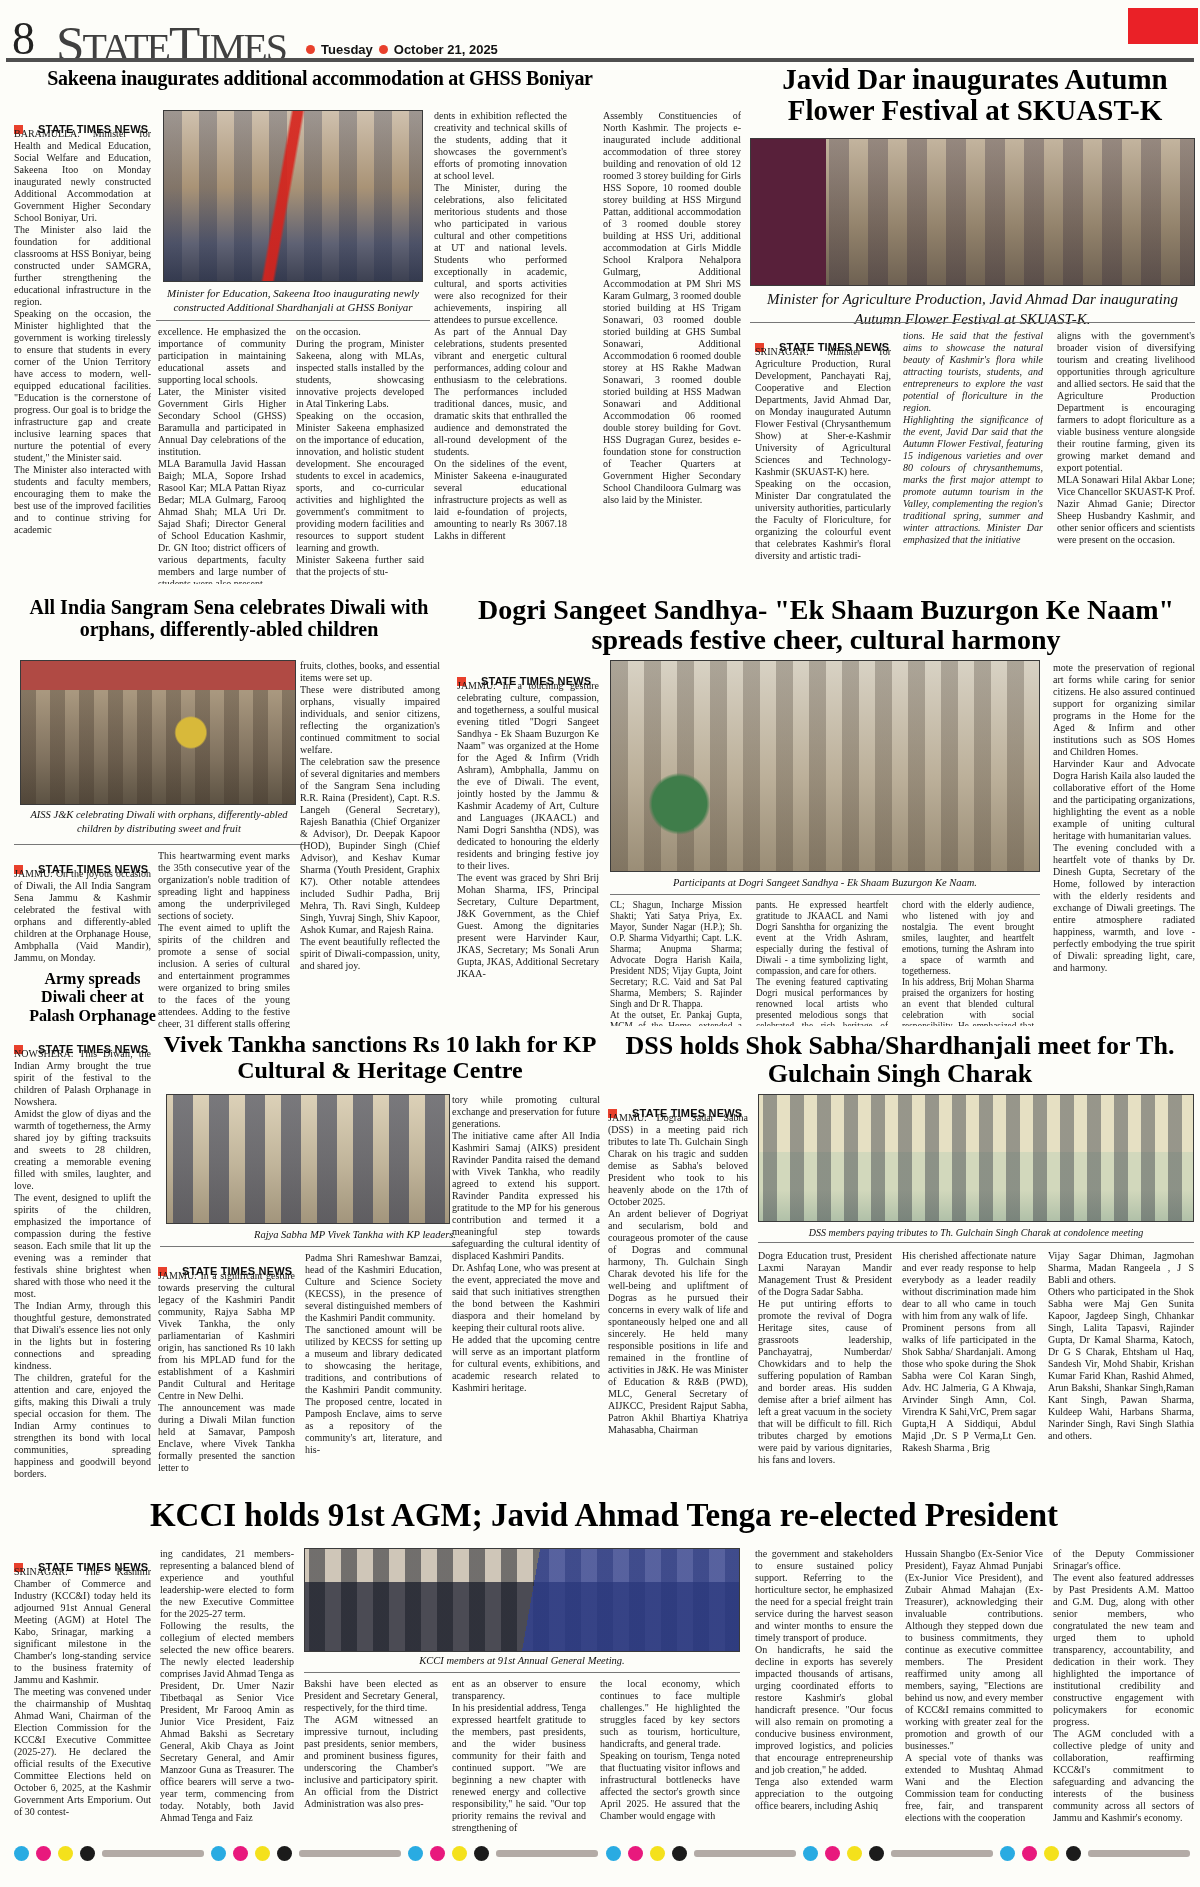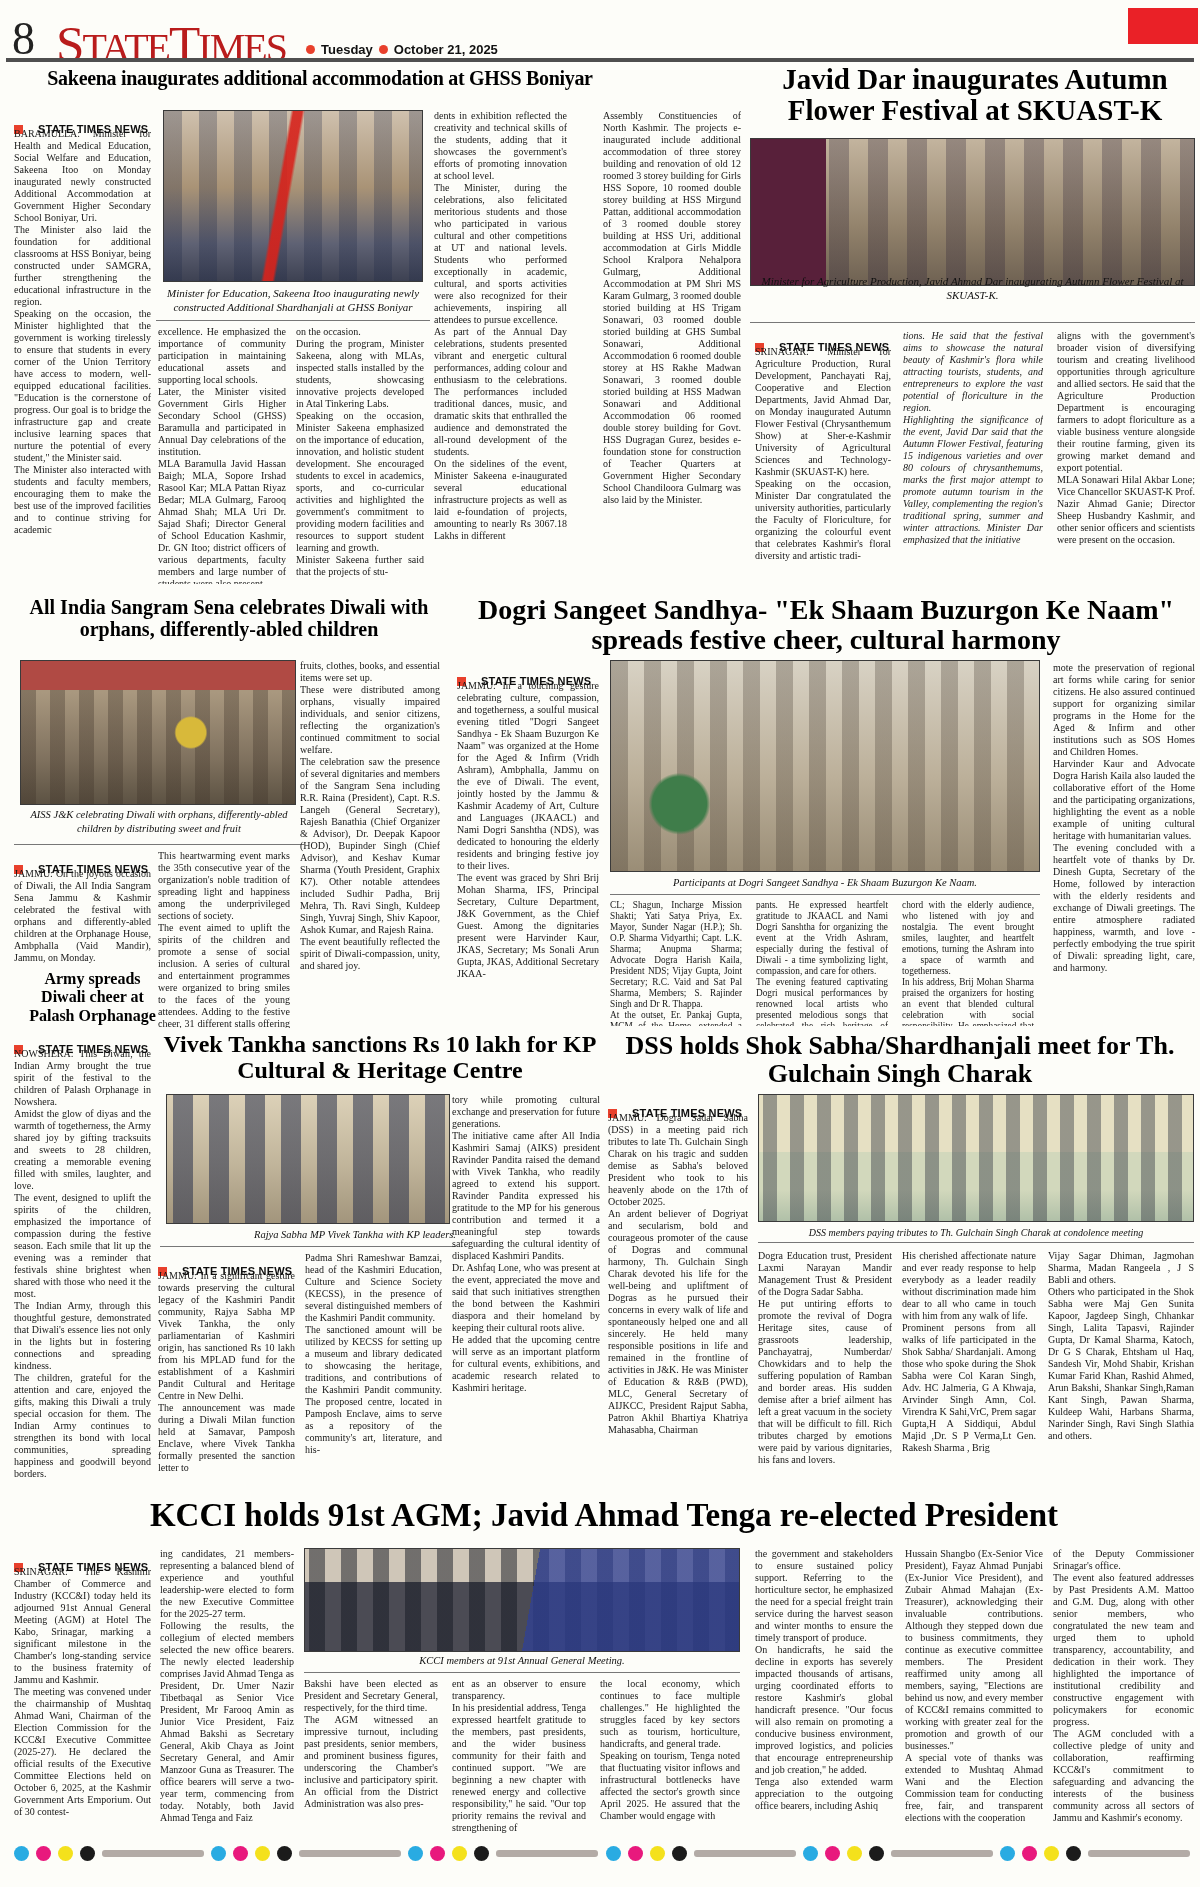--- a/index.html
+++ b/index.html
@@ -2,21 +2,21 @@
 <html><head>
 <meta charset="utf-8">
 <style>
   html,body{margin:0;padding:0;}
   body{background:#e9e9e9;}
   .page{position:relative;width:1200px;height:1887px;background:#fdfdf9;margin:0 auto;overflow:hidden;
         font-family:"Liberation Serif",serif;color:#181818;}
   
   .pagenum{position:absolute;left:12px;top:12px;font:400 46px "Liberation Serif",serif;color:#222;}
   .logo{position:absolute;left:56px;top:14px;display:flex;font:400 40px "Liberation Serif",serif;
-        letter-spacing:-2px;color:#b91c1c;}
+        letter-spacing:-2px;color:#404040;}
   .logo span{display:inline-block;}
   .logo span::first-letter{font-size:1.28em;}
   .dateline{position:absolute;left:306px;top:42px;display:flex;align-items:center;gap:6px;
         font:700 13px "Liberation Sans",sans-serif;color:#111;}
   .reddot{width:9px;height:9px;border-radius:50%;background:#e8402c;display:inline-block;}
   .redbox{position:absolute;left:1128px;top:8px;width:70px;height:36px;background:#ea2127;}
   .headrule{position:absolute;left:6px;top:58px;width:1188px;height:4px;background:#4f4f4f;}
   
   .headline{position:absolute;font-family:"Liberation Serif",serif;font-weight:700;color:#000;
         text-align:center;line-height:1.08;overflow:hidden;}
@@ -109,21 +109,21 @@
 Speaking on the occasion, Minister Sakeena emphasized on the importance of education, innovation, and holistic student development. She encouraged students to excel in academics, sports, and co-curricular activities and highlighted the government's commitment to providing modern facilities and resources to support student learning and growth.
 Minister Sakeena further said that the projects of stu-</div>
   <div class="col" style="left:434px;top:110px;width:133px;height:475px;">dents in exhibition reflected the creativity and technical skills of the students, adding that it showcases the government's efforts of promoting innovation at school level.
 The Minister, during the celebrations, also felicitated meritorious students and those who participated in various cultural and other competitions at UT and national levels. Students who performed exceptionally in academic, cultural, and sports activities were also recognized for their achievements, inspiring all attendees to pursue excellence.
 As part of the Annual Day celebrations, students presented vibrant and energetic cultural performances, adding colour and enthusiasm to the celebrations. The performances included traditional dances, music, and dramatic skits that enthralled the audience and demonstrated the all-round development of the students.
 On the sidelines of the event, Minister Sakeena e-inaugurated several educational infrastructure projects as well as laid e-foundation of projects, amounting to nearly Rs 3067.18 Lakhs in different</div>
   <div class="col" style="left:603px;top:110px;width:138px;height:475px;">Assembly Constituencies of North Kashmir. The projects e-inaugurated include additional accommodation of three storey building and renovation of old 12 roomed 3 storey building for Girls HSS Sopore, 10 roomed double storey building at HSS Mirgund Pattan, additional accommodation of 3 roomed double storey building at HSS Uri, additional accommodation at Girls Middle School Kralpora Nehalpora Gulmarg, Additional Accommodation at PM Shri MS Karam Gulmarg, 3 roomed double storied building at HS Trigam Sonawari, 03 roomed double storied building at GHS Sumbal Sonawari, Additional Accommodation 6 roomed double storey at HS Rakhe Madwan Sonawari, 3 roomed double storied building at HSS Madwan Sonawari and Additional Accommodation 06 roomed double storey building for Govt. HSS Dugragan Gurez, besides e-foundation stone for construction of Teacher Quarters at Government Higher Secondary School Chandiloora Gulmarg was also laid by the Minister.</div>
 
   <div class="headline" style="left:755px;top:64px;width:440px;height:68px;font-size:29px;">Javid Dar inaugurates Autumn Flower Festival at SKUAST-K</div>
   <div class="photo ph-flower people" style="left:750px;top:138px;width:445px;height:148px;"></div>
-  <div class="caption" style="left:750px;top:274px;width:445px;font-size:11px;">Minister for Agriculture Production, Javid Ahmad Dar inaugurating Autumn Flower Festival at SKUAST-K.</div>
+  <div class="caption" style="left:750px;top:290px;width:445px;font-size:15px;">Minister for Agriculture Production, Javid Ahmad Dar inaugurating Autumn Flower Festival at SKUAST-K.</div>
   <div class="rule" style="left:750px;top:322px;width:445px;"></div>
   <div class="tag" style="left:755px;top:328px;">
     <span class="sq"></span>
     <span>STATE TIMES NEWS</span>
   </div>
   <div class="col" style="left:755px;top:346px;width:136px;height:240px;">SRINAGAR: Minister for Agriculture Production, Rural Development, Panchayati Raj, Cooperative and Election Departments, Javid Ahmad Dar, on Monday inaugurated Autumn Flower Festival (Chrysanthemum Show) at Sher-e-Kashmir University of Agricultural Sciences and Technology-Kashmir (SKUAST-K) here.
 Speaking on the occasion, Minister Dar congratulated the university authorities, particularly the Faculty of Floriculture, for organizing the colourful event that celebrates Kashmir's floral diversity and artistic tradi-</div>
   <div class="col" style="left:903px;top:330px;width:140px;height:256px;font-style:italic;">tions. He said that the festival aims to showcase the natural beauty of Kashmir's flora while attracting tourists, students, and entrepreneurs to explore the vast potential of floriculture in the region.
 Highlighting the significance of the event, Javid Dar said that the Autumn Flower Festival, featuring 15 indigenous varieties and over 80 colours of chrysanthemums, marks the first major attempt to promote autumn tourism in the Valley, complementing the region's traditional spring, summer and winter attractions. Minister Dar emphasized that the initiative</div>
   <div class="col" style="left:1057px;top:330px;width:138px;height:256px;">aligns with the government's broader vision of diversifying tourism and creating livelihood opportunities through agriculture and allied sectors. He said that the Agriculture Production Department is encouraging farmers to adopt floriculture as a viable business venture alongside their routine farming, given its growing market demand and export potential.

